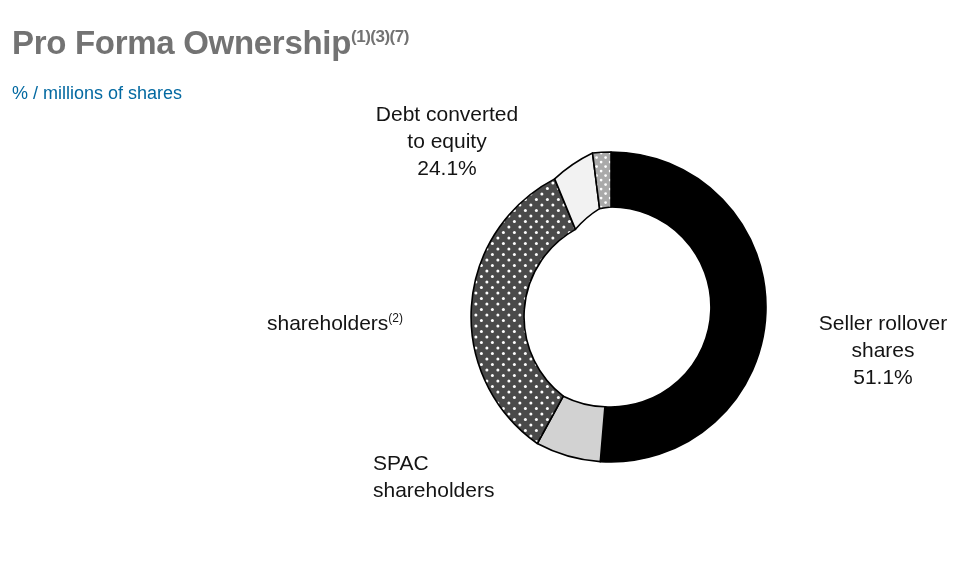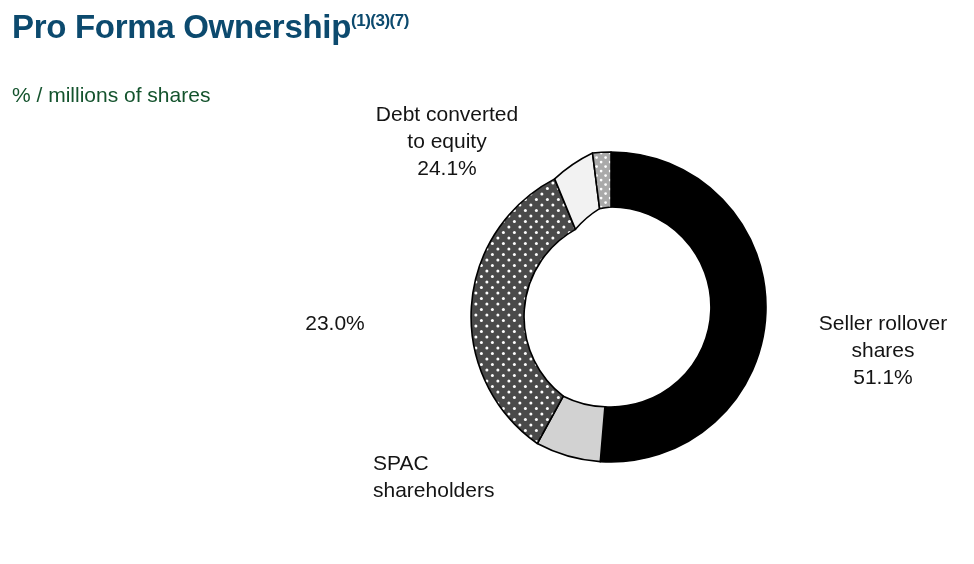--- a/index.html
+++ b/index.html
@@ -16,39 +16,39 @@
     width: 974px;
     height: 564px;
     background: #ffffff;
     overflow: hidden;
   }
 
   
   #title {
     position: absolute;
     left: 12px;
-    top: 8px;
+    top: 24px;
     font-size: 33px;
     font-weight: bold;
-    color: #0c4a6e;
+    color: #737373;
     letter-spacing: -0.3px;
     white-space: nowrap;
   }
   #title .sup {
     font-size: 17px;
     font-weight: bold;
     vertical-align: super;
     letter-spacing: -0.5px;
   }
   #subtitle {
     position: absolute;
     left: 12px;
     top: 83px;
-    font-size: 21px;
-    color: #14532d;
+    font-size: 18px;
+    color: #0369a1;
     white-space: nowrap;
   }
 
   
   #chart-area {
     position: absolute;
     left: 15px;
     top: 0;
     width: 974px;
     height: 564px;
@@ -167,21 +167,21 @@
     </div>
 
 
     <div class="callout" id="label-seller">
       <div>Seller rollover</div>
       <div>shares</div>
       <div>51.1%</div>
     </div>
 
     <div class="callout" id="label-pipe">
-      <div>23.0%</div>
+      <div><span>shareholders</span><span class="sup">(2)</span></div>
     </div>
 
     <div class="callout" id="label-spacsh">
       <div>SPAC</div>
       <div>shareholders</div>
     </div>
 
   </div>
 </div>
 

